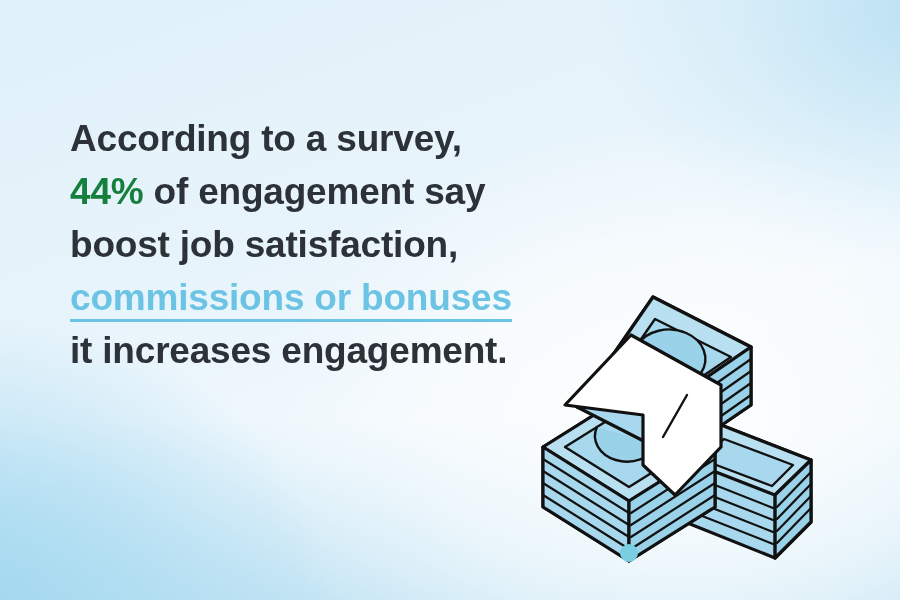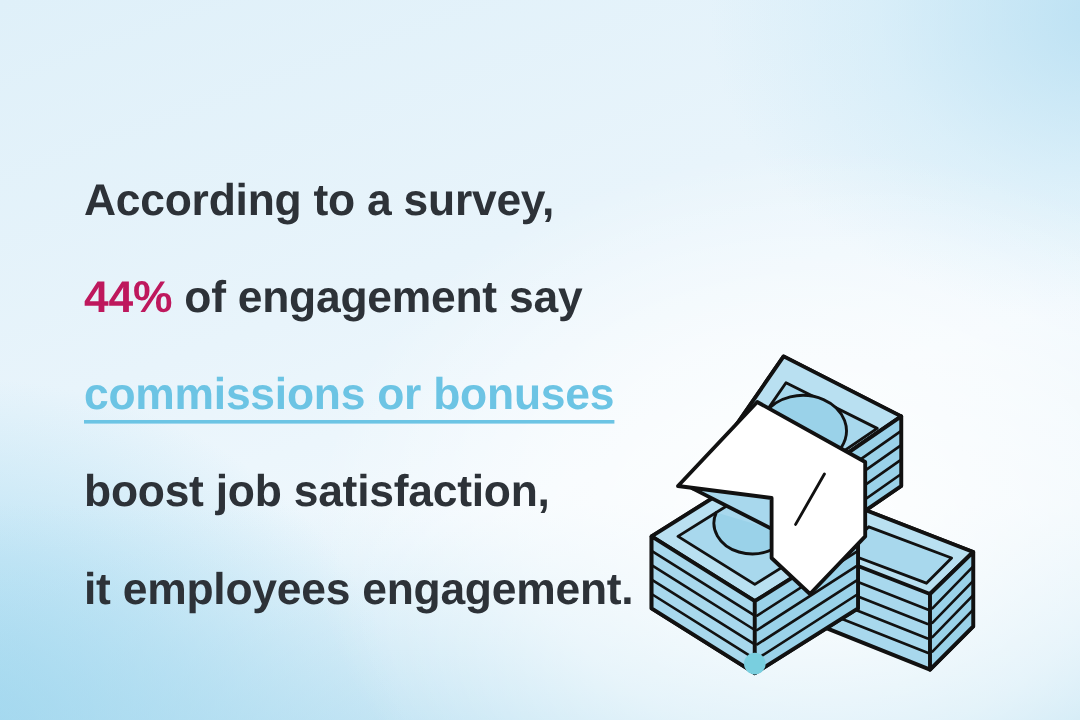--- a/index.html
+++ b/index.html
@@ -61,24 +61,23 @@
     font-size: 37px;
     font-weight: bold;
     line-height: 53px;
     letter-spacing: -0.2px;
     color: #2d3238;
     white-space: nowrap;
   }
   .line {
     display: block;
     height: 53px;
-    margin-top: 28px;
   }
   .accent {
-    color: #be185d;
+    color: #15803d;
   }
   .accent-link {
     color: #6cc4e4;
     position: relative;
     display: inline-block;
   }
   .accent-link::after {
     content: "";
     position: absolute;
     left: 0;
@@ -118,30 +117,30 @@
 
     <span class="line">
       <span>According to a survey,</span>
     </span>
 
     <span class="line">
       <span class="accent">44%</span><span> of engagement say</span>
     </span>
 
     <span class="line">
+      <span>boost job satisfaction,</span>
+    </span>
+
+    <span class="line">
       <span class="accent-link">commissions or bonuses</span>
     </span>
 
-    <span class="line">
-      <span>boost job satisfaction,</span>
-    </span>
-
-
-    <span class="line">
-      <span>it employees engagement.</span>
+
+    <span class="line">
+      <span>it increases engagement.</span>
     </span>
 
   </div>
 
   <div id="illustration">
     <svg viewBox="0 0 310 290" xmlns="http://www.w3.org/2000/svg">
 
       <g fill="none" stroke="#111111" stroke-width="3.2" stroke-linecap="round" stroke-linejoin="round">
 
         <g>

